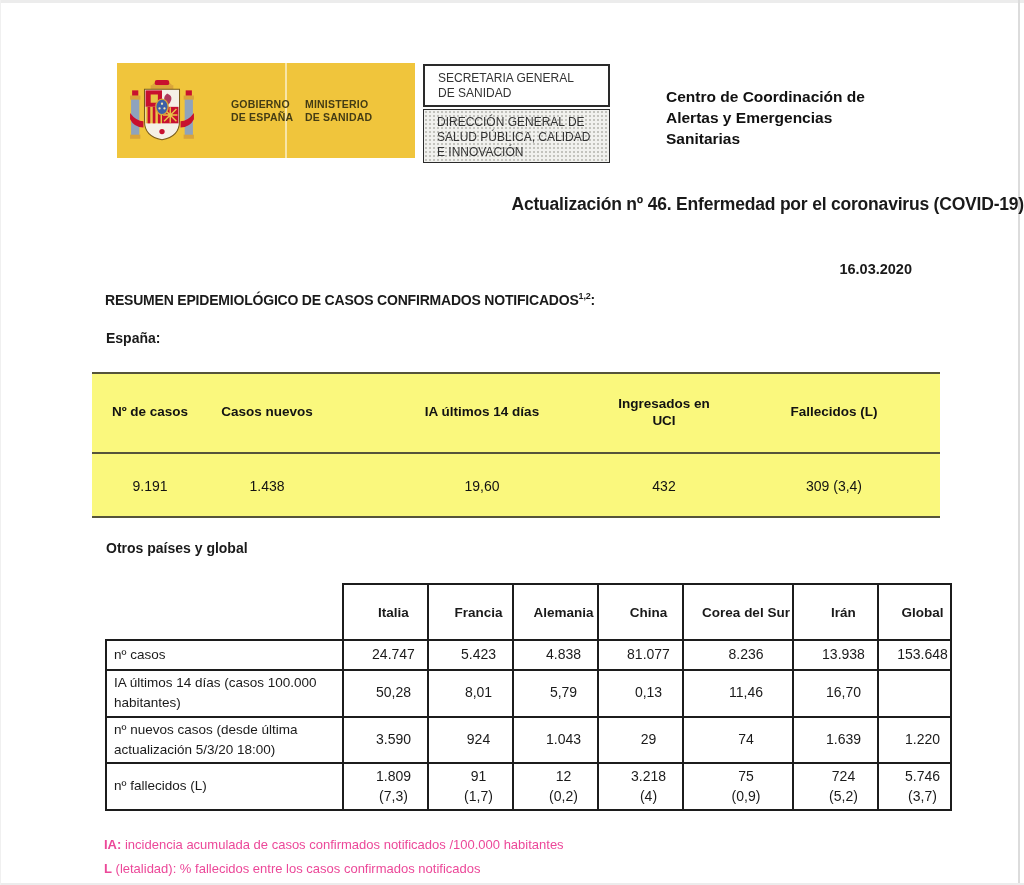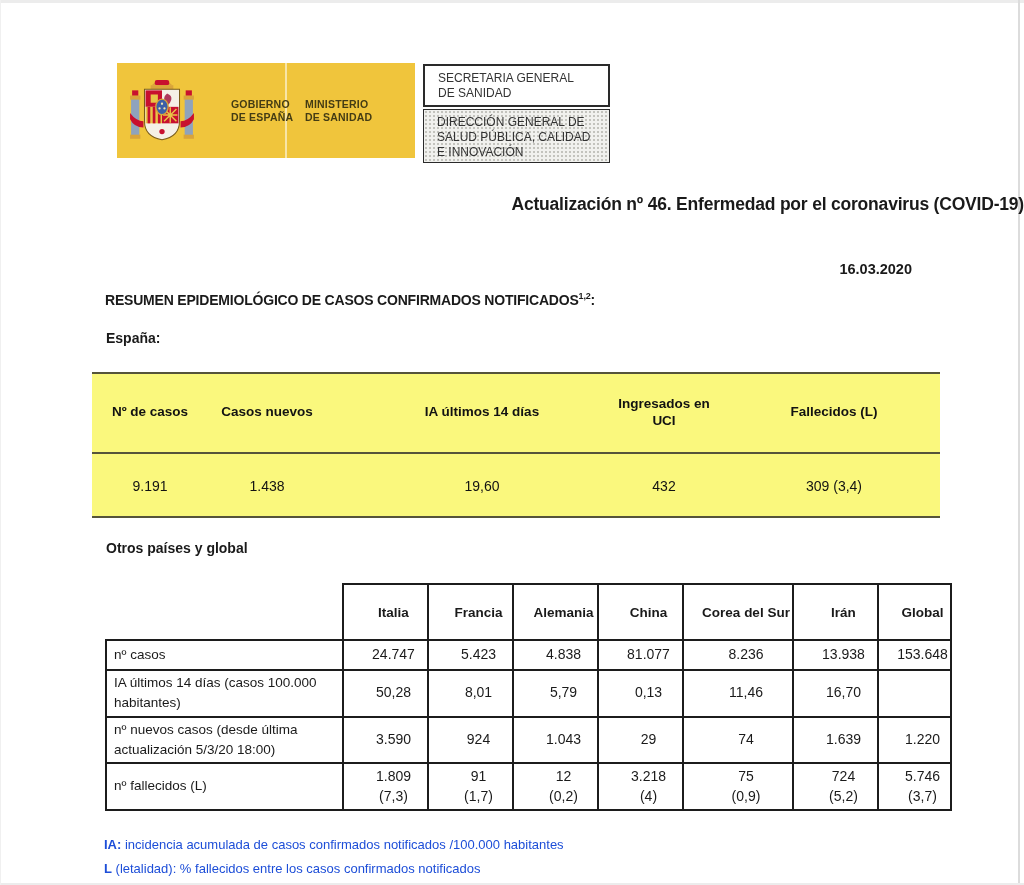--- a/index.html
+++ b/index.html
@@ -64,21 +64,21 @@
   .world-table th { font-size:13.5px; font-weight:bold; text-align:center; height:56px; }
   .world-table td.rlabel { font-size:13.5px; font-weight:normal; text-align:left;
                            padding:2px 12px 2px 7px; line-height:1.5; }
   .world-table td.val { font-size:14px; text-align:center; white-space:pre-line; line-height:1.4; }
   .world-table tr.r1 td { height:30px; }
   .world-table tr.r2 td { height:46px; }
   .world-table tr.r3 td { height:44px; }
   .world-table tr.r4 td { height:47px; }
 
   
-  .footnote { position:absolute; left:104px; font-size:13px; color:#1d4ed8; }
+  .footnote { position:absolute; left:104px; font-size:13px; color:#ec4899; }
   .footnote.f1 { top:837px; }
   .footnote.f2 { top:861px; }
   .footnote .b { font-weight:bold; }
 </style>
 </head>
 <body>
 
 <div id="page">
   <div class="edge-top"></div>
   <div class="edge-right"></div>
@@ -127,20 +127,23 @@
     <div class="gov-txt ministerio">MINISTERIO
 DE SANIDAD</div>
   </div>
 
   <div class="dept-box secretaria">SECRETARIA GENERAL
 DE SANIDAD</div>
   <div class="dept-box direccion">DIRECCIÓN GENERAL DE
 SALUD PÚBLICA, CALIDAD
 E INNOVACIÓN</div>
 
+  <div class="org-name">Centro de Coordinación de
+Alertas y Emergencias
+Sanitarias</div>
 
   <div class="doc-title">Actualización nº 46. Enfermedad por el coronavirus (COVID-19)</div>
   <div class="doc-date">16.03.2020</div>
   <div class="resumen"><span>RESUMEN EPIDEMIOLÓGICO DE CASOS CONFIRMADOS NOTIFICADOS</span><sup>1,2</sup><span>:</span></div>
 
   <div class="sec-label espana">España:</div>
 
   <div class="sp-table">
     <div class="sp-divider"></div>
     <div class="sp-cell sp-head sp-c1">Nº de casos</div>

